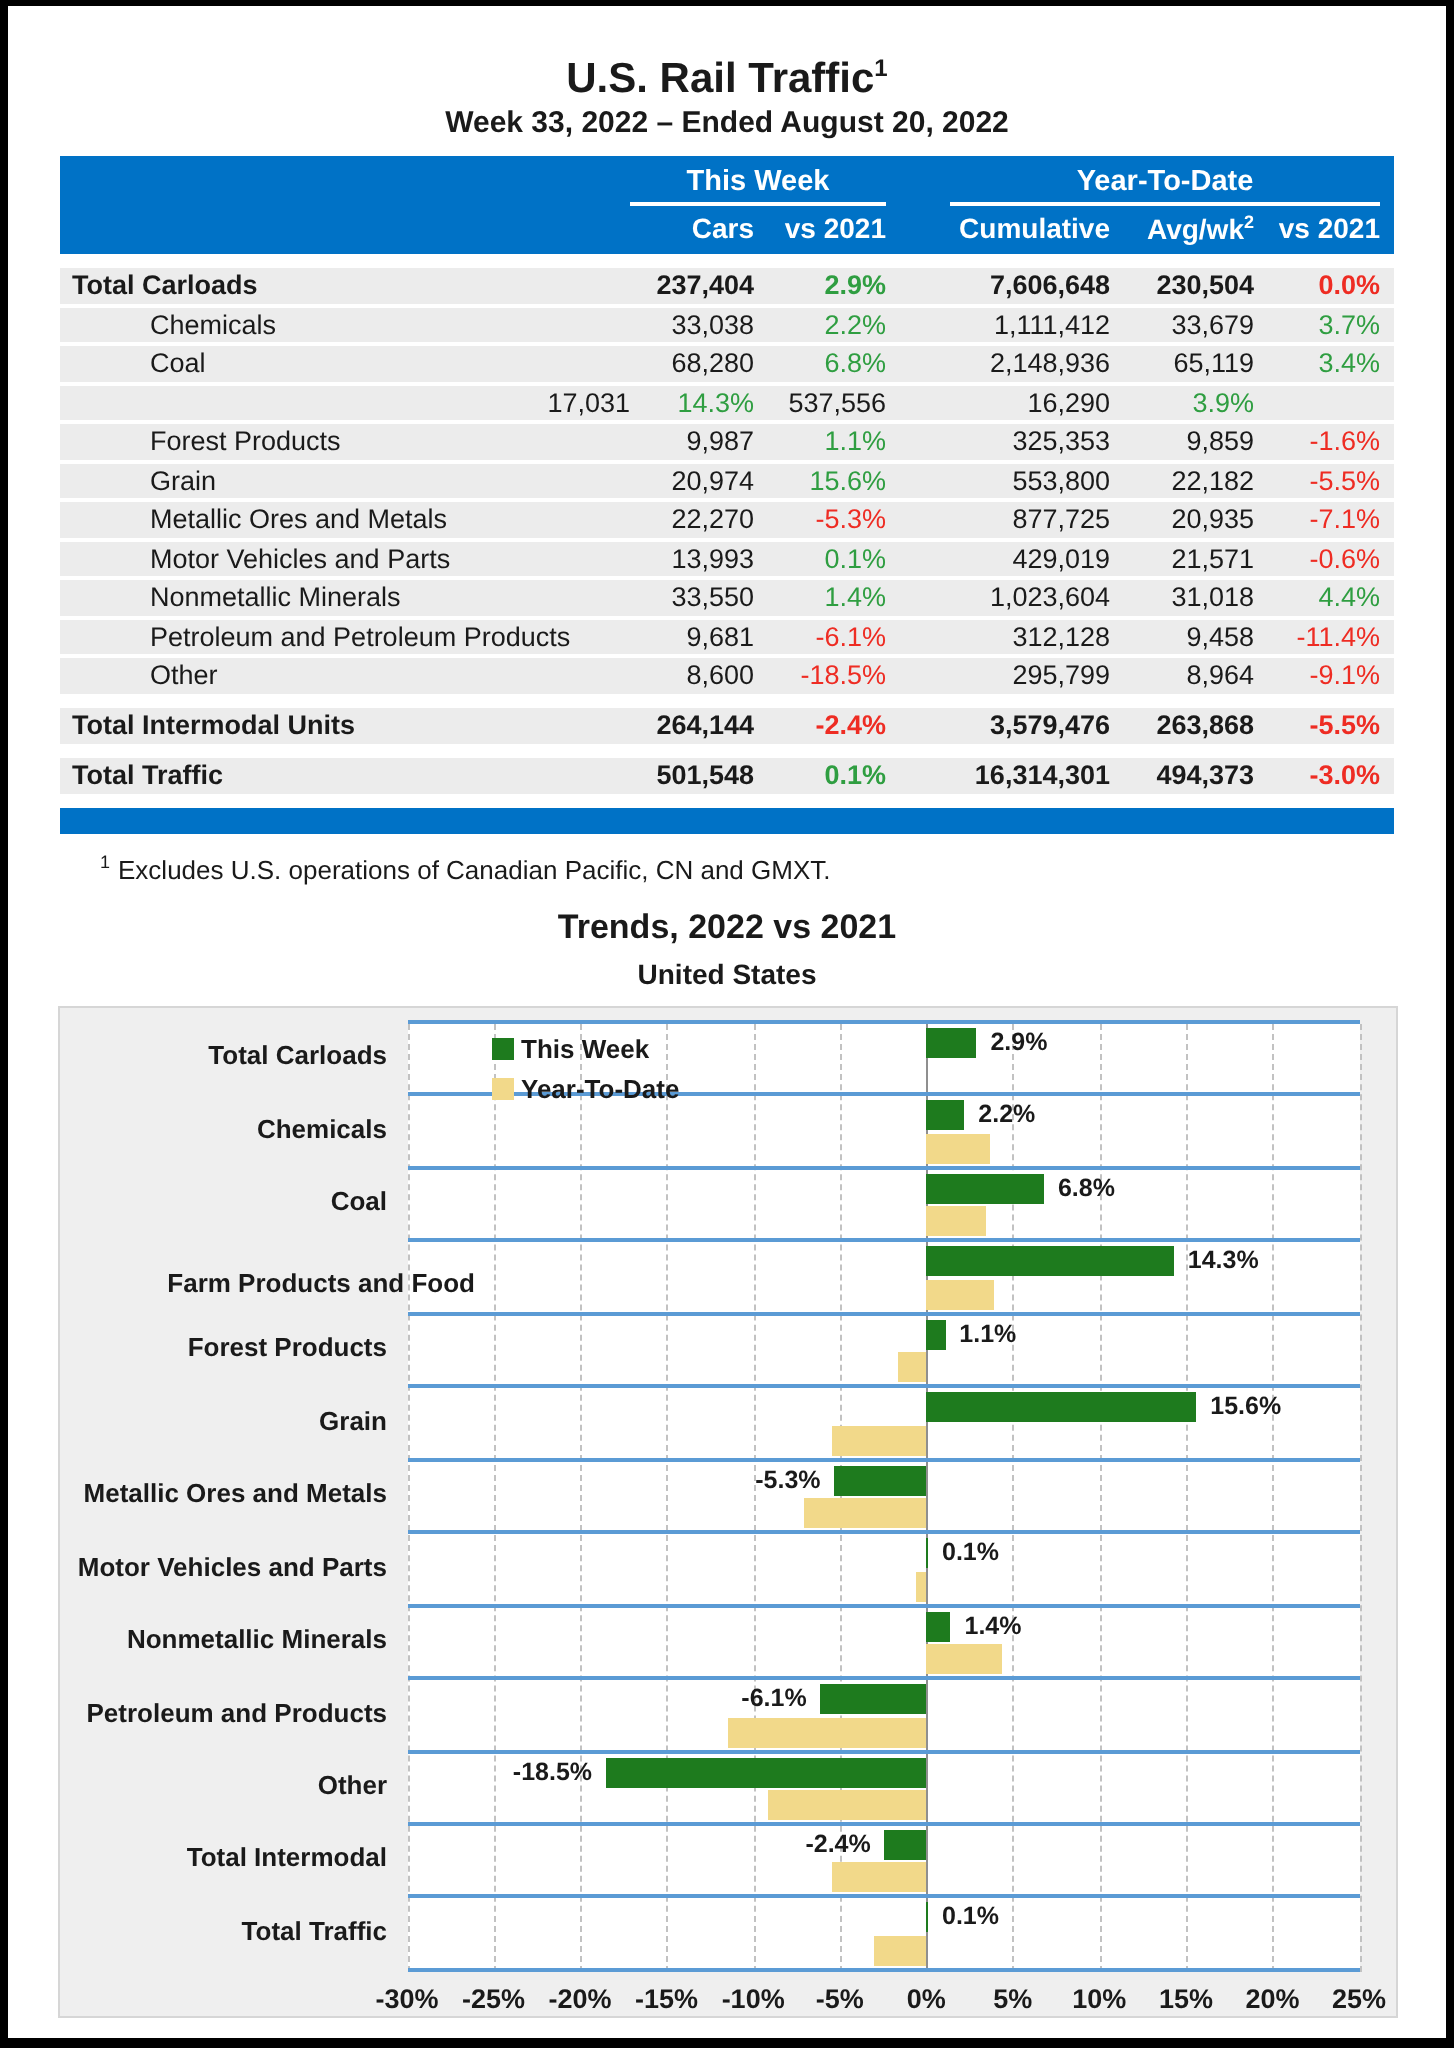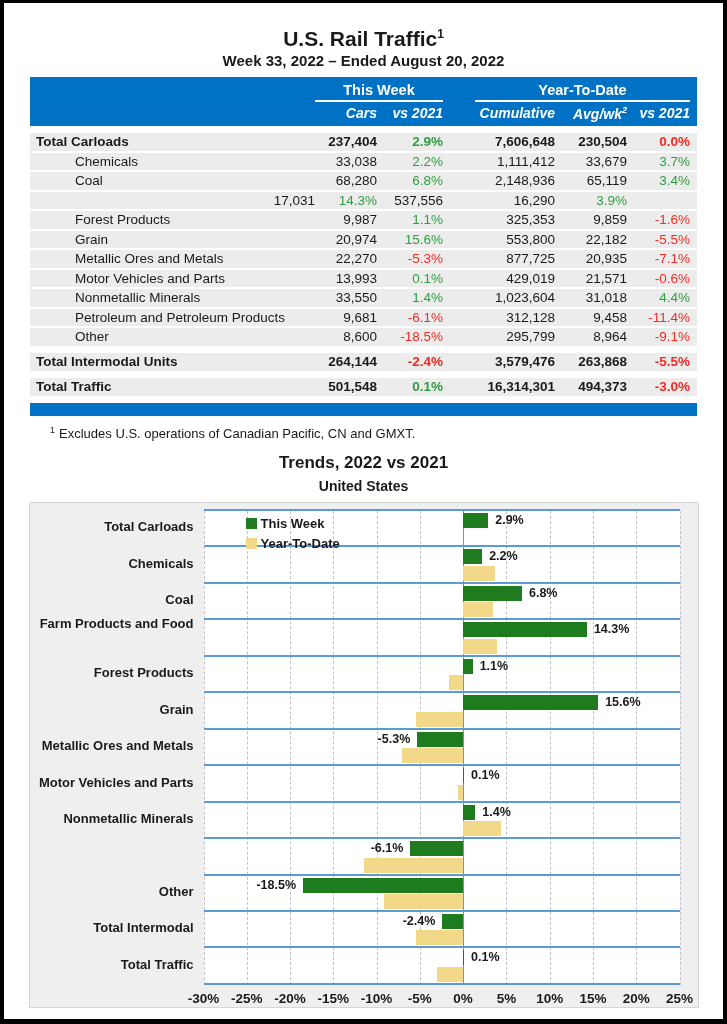--- a/index.html
+++ b/index.html
@@ -16,21 +16,21 @@
   .rpt-title sup{font-size:12px;}
   .rpt-subtitle{margin-top:1px; text-align:center; font-size:15px; font-weight:bold;}
 
   .tablewrap{width:667px; margin:8px auto 0;}
   .tgrid{display:grid; grid-template-columns:285px 62px 66px 112px 72px 63px;}
   .thead{background:var(--blue); color:#fff; font-weight:bold; padding:5px 7px 4px 0; box-sizing:border-box; width:667px;}
   .grp{font-size:14.5px; text-align:center; padding-bottom:2px; border-bottom:2px solid #fff;}
   .grp.tw{grid-column:2/4;}
   .grp.ytd{grid-column:4/7; margin-left:32px;}
   .colrow{margin-top:3px;}
-  .colrow .c{font-size:14px; text-align:right;font-style:italic;}
+  .colrow .c{font-size:14px; text-align:right;}
   .colrow .c sup{font-size:9px;}
 
   .tbody{margin-top:3px;}
   .trow{background:var(--row-gray); height:17.5px; line-height:17.5px; font-size:13.5px; margin-bottom:2px; padding-right:7px; box-sizing:border-box; width:667px;}
   .trow .lbl{padding-left:45px; white-space:nowrap; overflow:hidden;}
   .trow.total{font-weight:bold; margin-top:7px; height:18px; line-height:18px;}
   .trow.total .lbl{padding-left:6px;}
   .trow .num{text-align:right; white-space:nowrap;}
   .trow .pos{color:var(--green-txt); font-weight:bold;}
   .trow .neg{color:var(--red-txt); font-weight:bold;}
@@ -314,25 +314,26 @@
       <div class="ticklabel" style="left: 360.364px; top: 488px;">-5%</div>
       <div class="ticklabel" style="left: 403.636px; top: 488px;">0%</div>
       <div class="ticklabel" style="left: 446.909px; top: 488px;">5%</div>
       <div class="ticklabel" style="left: 490.182px; top: 488px;">10%</div>
       <div class="ticklabel" style="left: 533.455px; top: 488px;">15%</div>
       <div class="ticklabel" style="left: 576.727px; top: 488px;">20%</div>
       <div class="ticklabel" style="left: 620px; top: 488px;">25%</div>
       <div class="catlabel" style="top: 6px; height: 36.4615px;">Total Carloads</div>
       <div class="catlabel" style="top: 42.4615px; height: 36.4615px;">Chemicals</div>
       <div class="catlabel" style="top: 78.9231px; height: 36.4615px;">Coal</div>
-      <div class="catlabel" style="top: 103px; height: 36.4615px;">Farm Products and Food</div>
+      <div class="catlabel" style="top: 120px; height: 36.4615px; margin-left: 44px;">Farm Products and Food</div>
       <div class="catlabel" style="top: 151.846px; height: 36.4615px;">Forest Products</div>
       <div class="catlabel" style="top: 188.308px; height: 36.4615px;">Grain</div>
       <div class="catlabel" style="top: 224.769px; height: 36.4615px;">Metallic Ores and Metals</div>
       <div class="catlabel" style="top: 261.231px; height: 36.4615px;">Motor Vehicles and Parts</div>
       <div class="catlabel" style="top: 297.692px; height: 36.4615px;">Nonmetallic Minerals</div>
+      <div class="catlabel" style="top: 334.154px; height: 36.4615px;">Petroleum and Products</div>
       <div class="catlabel" style="top: 370.615px; height: 36.4615px;">Other</div>
       <div class="catlabel" style="top: 407.077px; height: 36.4615px;">Total Intermodal</div>
       <div class="catlabel" style="top: 443.538px; height: 36.4615px;">Total Traffic</div>
     </div>
 
 
 </div>
 
 </body></html>

